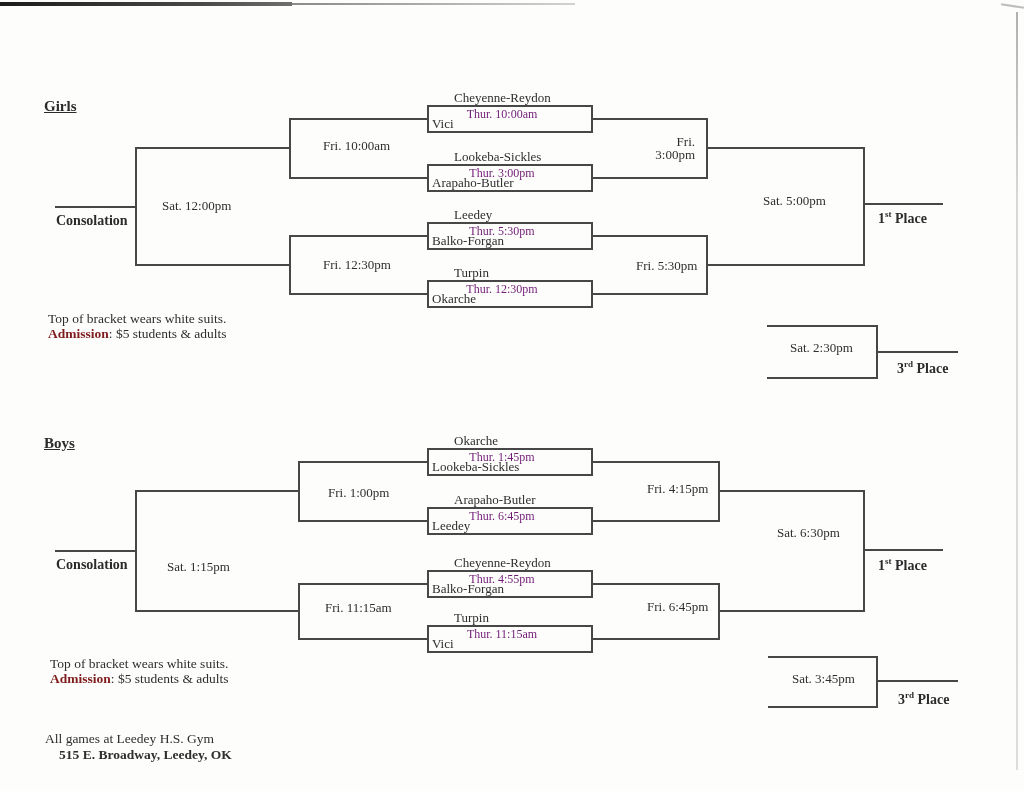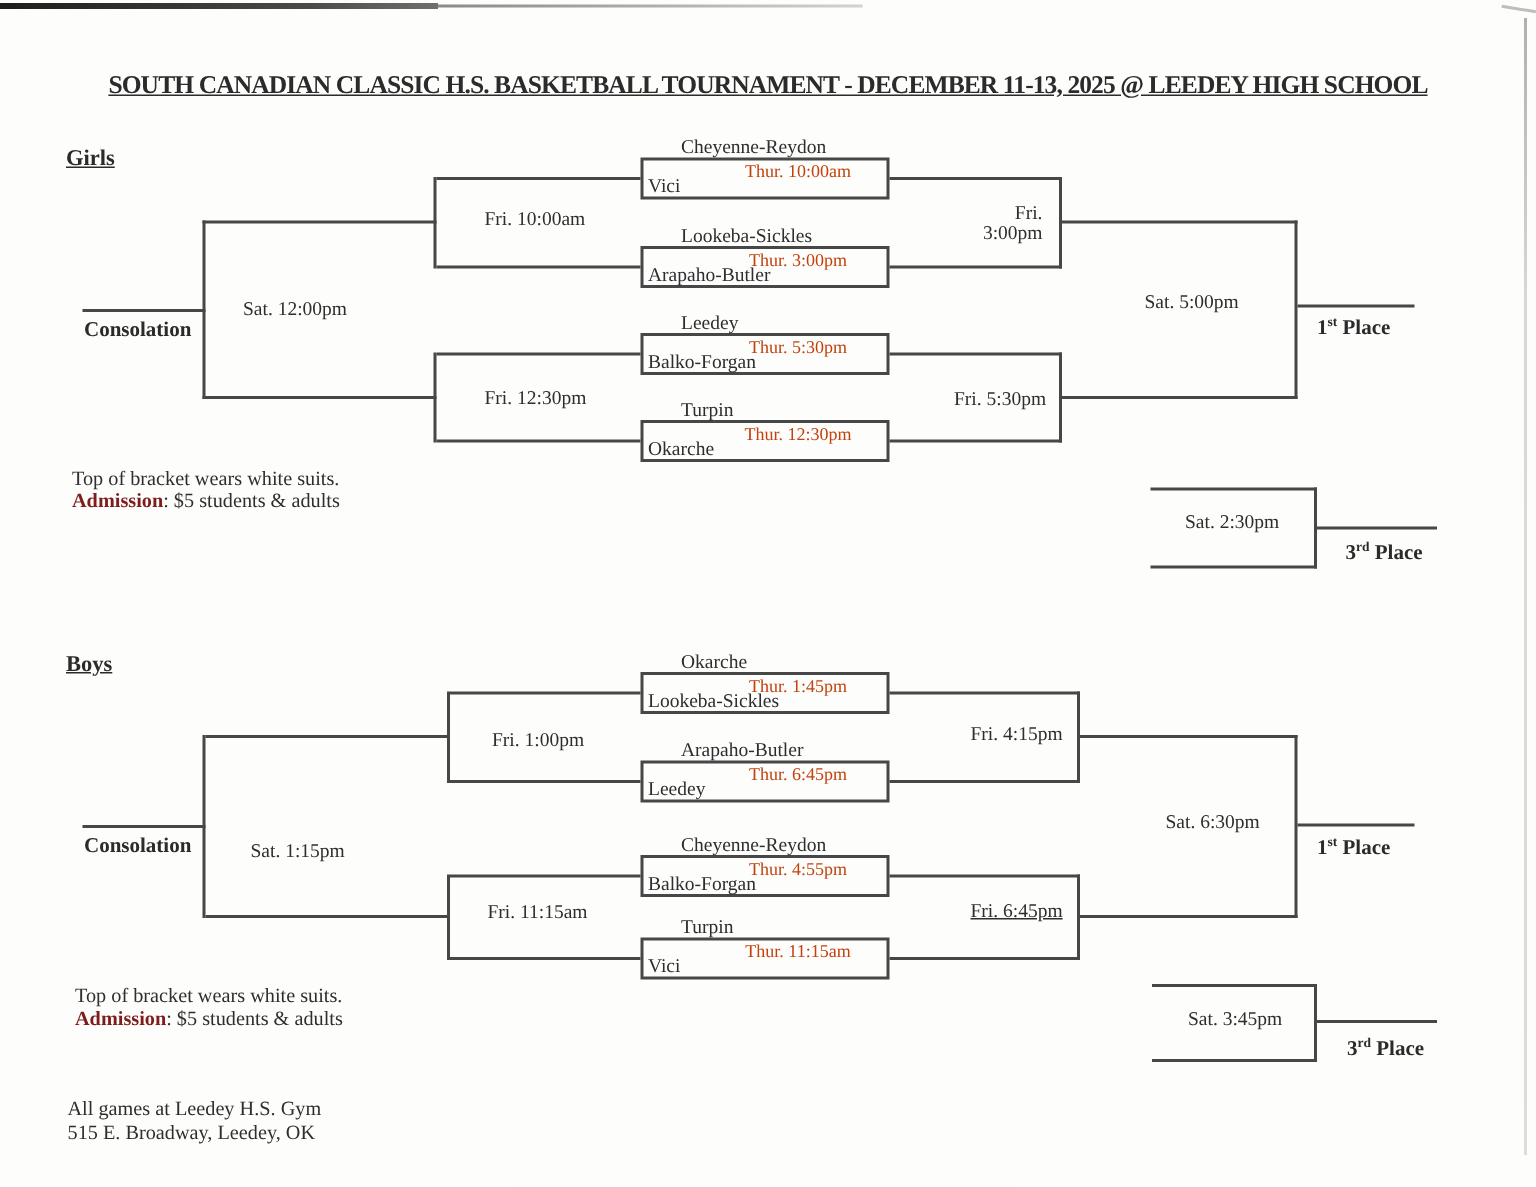--- a/index.html
+++ b/index.html
@@ -10,21 +10,21 @@
     background:#fdfdfc; overflow:hidden; color:#2e2e2e;
   }
   
   .hl, .vl { position:absolute; background:#474747; }
   .hl { height:2px; }
   .vl { width:2px; }
   
   .box { position:absolute; width:166px; height:28px; border:2px solid #474747; background:transparent; }
   
   .txt  { position:absolute; font-size:13px; line-height:14px; white-space:nowrap; color:#2e2e2e; }
-  .time { position:absolute; left:449px; width:166px; text-align:center; font-size:12px; line-height:13px; white-space:nowrap; color:#c2410c; }
+  .time { position:absolute; left:419px; width:166px; text-align:center; font-size:12px; line-height:13px; white-space:nowrap; color:#701a75; }
   .rlabel { position:absolute; font-size:13px; line-height:13px; white-space:nowrap; color:#2e2e2e; }
   .rlabel.center { text-align:right; }
   .conso { position:absolute; font-size:14px; line-height:15px; font-weight:bold; white-space:nowrap; color:#2b2b2b; }
   .heading { position:absolute; font-size:15px; line-height:16px; font-weight:bold; text-decoration:underline; color:#2b2b2b; }
   .place { position:absolute; font-size:14px; line-height:15px; font-weight:bold; white-space:nowrap; color:#2b2b2b; }
   .place sup { font-size:9px; }
   .note { position:absolute; font-size:13.5px; line-height:15px; white-space:nowrap; color:#2e2e2e; }
   .note b { color:#7f1d1d; }
   .title {
     position:absolute; top:47px; left:0; width:1024px; text-align:center;
@@ -37,21 +37,20 @@
 </head>
 <body>
 
 <div class="page">
 
   <div class="scan" style="left:0;top:2px;width:292px;height:4px;background:linear-gradient(to right,#1c1c1c,#4a4a4a 70%,#6f6f6f);"></div>
   <div class="scan" style="left:292px;top:3px;width:283px;height:2px;background:linear-gradient(to right,#8a8a8a,#d2d2d2);"></div>
   <div class="scan" style="left:1001px;top:5px;width:23px;height:2px;background:#bdbdbd;transform:rotate(9deg);"></div>
   <div class="scan" style="left:1016px;top:12px;width:2px;height:758px;background:linear-gradient(#b0b0b0,#d8d8d8 25%,#dcdcdc);"></div>
 
-  <div class="title"><span>SOUTH CANADIAN CLASSIC H.S. BASKETBALL TOURNAMENT - DECEMBER 11-13, 2025 @ LEEDEY HIGH SCHOOL</span></div>
 
   <div class="heading" style="left:44px;top:98px;">Girls</div>
 
   <div class="hl" style="left:291px;top:118px;width:136px;"></div>
   <div class="hl" style="left:291px;top:177px;width:136px;"></div>
   <div class="hl" style="left:291px;top:235px;width:136px;"></div>
   <div class="hl" style="left:291px;top:293px;width:136px;"></div>
   <div class="vl" style="left:289px;top:118px;height:61px;"></div>
   <div class="vl" style="left:289px;top:235px;height:60px;"></div>
   <div class="hl" style="left:135px;top:147px;width:156px;"></div>
@@ -150,32 +149,32 @@
 
   <div class="hl" style="left:593px;top:461px;width:127px;"></div>
   <div class="hl" style="left:593px;top:520px;width:127px;"></div>
   <div class="hl" style="left:593px;top:583px;width:127px;"></div>
   <div class="hl" style="left:593px;top:638px;width:127px;"></div>
   <div class="vl" style="left:718px;top:461px;height:61px;"></div>
   <div class="vl" style="left:718px;top:583px;height:57px;"></div>
   <div class="hl" style="left:720px;top:490px;width:145px;"></div>
   <div class="hl" style="left:720px;top:610px;width:145px;"></div>
   <div class="rlabel" style="left:647px;top:482px;">Fri. 4:15pm</div>
-  <div class="rlabel" style="left:647px;top:600px;text-decoration:underline;">Fri. 6:45pm</div>
+  <div class="rlabel" style="left:647px;top:600px;">Fri. 6:45pm</div>
   <div class="vl" style="left:863px;top:490px;height:122px;"></div>
   <div class="hl" style="left:865px;top:549px;width:78px;"></div>
-  <div class="rlabel" style="left:777px;top:541px;">Sat. 6:30pm</div>
+  <div class="rlabel" style="left:777px;top:526px;">Sat. 6:30pm</div>
   <div class="place" style="left:878px;top:554px;"><span>1</span><sup>st</sup><span> Place</span></div>
 
   <div class="hl" style="left:768px;top:656px;width:110px;"></div>
   <div class="hl" style="left:768px;top:706px;width:110px;"></div>
   <div class="vl" style="left:876px;top:656px;height:52px;"></div>
   <div class="hl" style="left:878px;top:680px;width:80px;"></div>
   <div class="rlabel" style="left:792px;top:672px;">Sat. 3:45pm</div>
   <div class="place" style="left:898px;top:688px;"><span>3</span><sup>rd</sup><span> Place</span></div>
 
   <div class="note" style="left:50px;top:656px;">Top of bracket wears white suits.</div>
   <div class="note" style="left:50px;top:671px;"><b>Admission</b><span>: $5 students &amp; adults</span></div>
 
   <div class="note" style="left:45px;top:731px;">All games at Leedey H.S. Gym</div>
-  <div class="note" style="left:45px;top:747px;">515 E. Broadway, Leedey, OK</div>
+  <div class="note" style="left:59px;top:747px;font-weight:bold;">515 E. Broadway, Leedey, OK</div>
 
 </div>
 
 </body></html>

